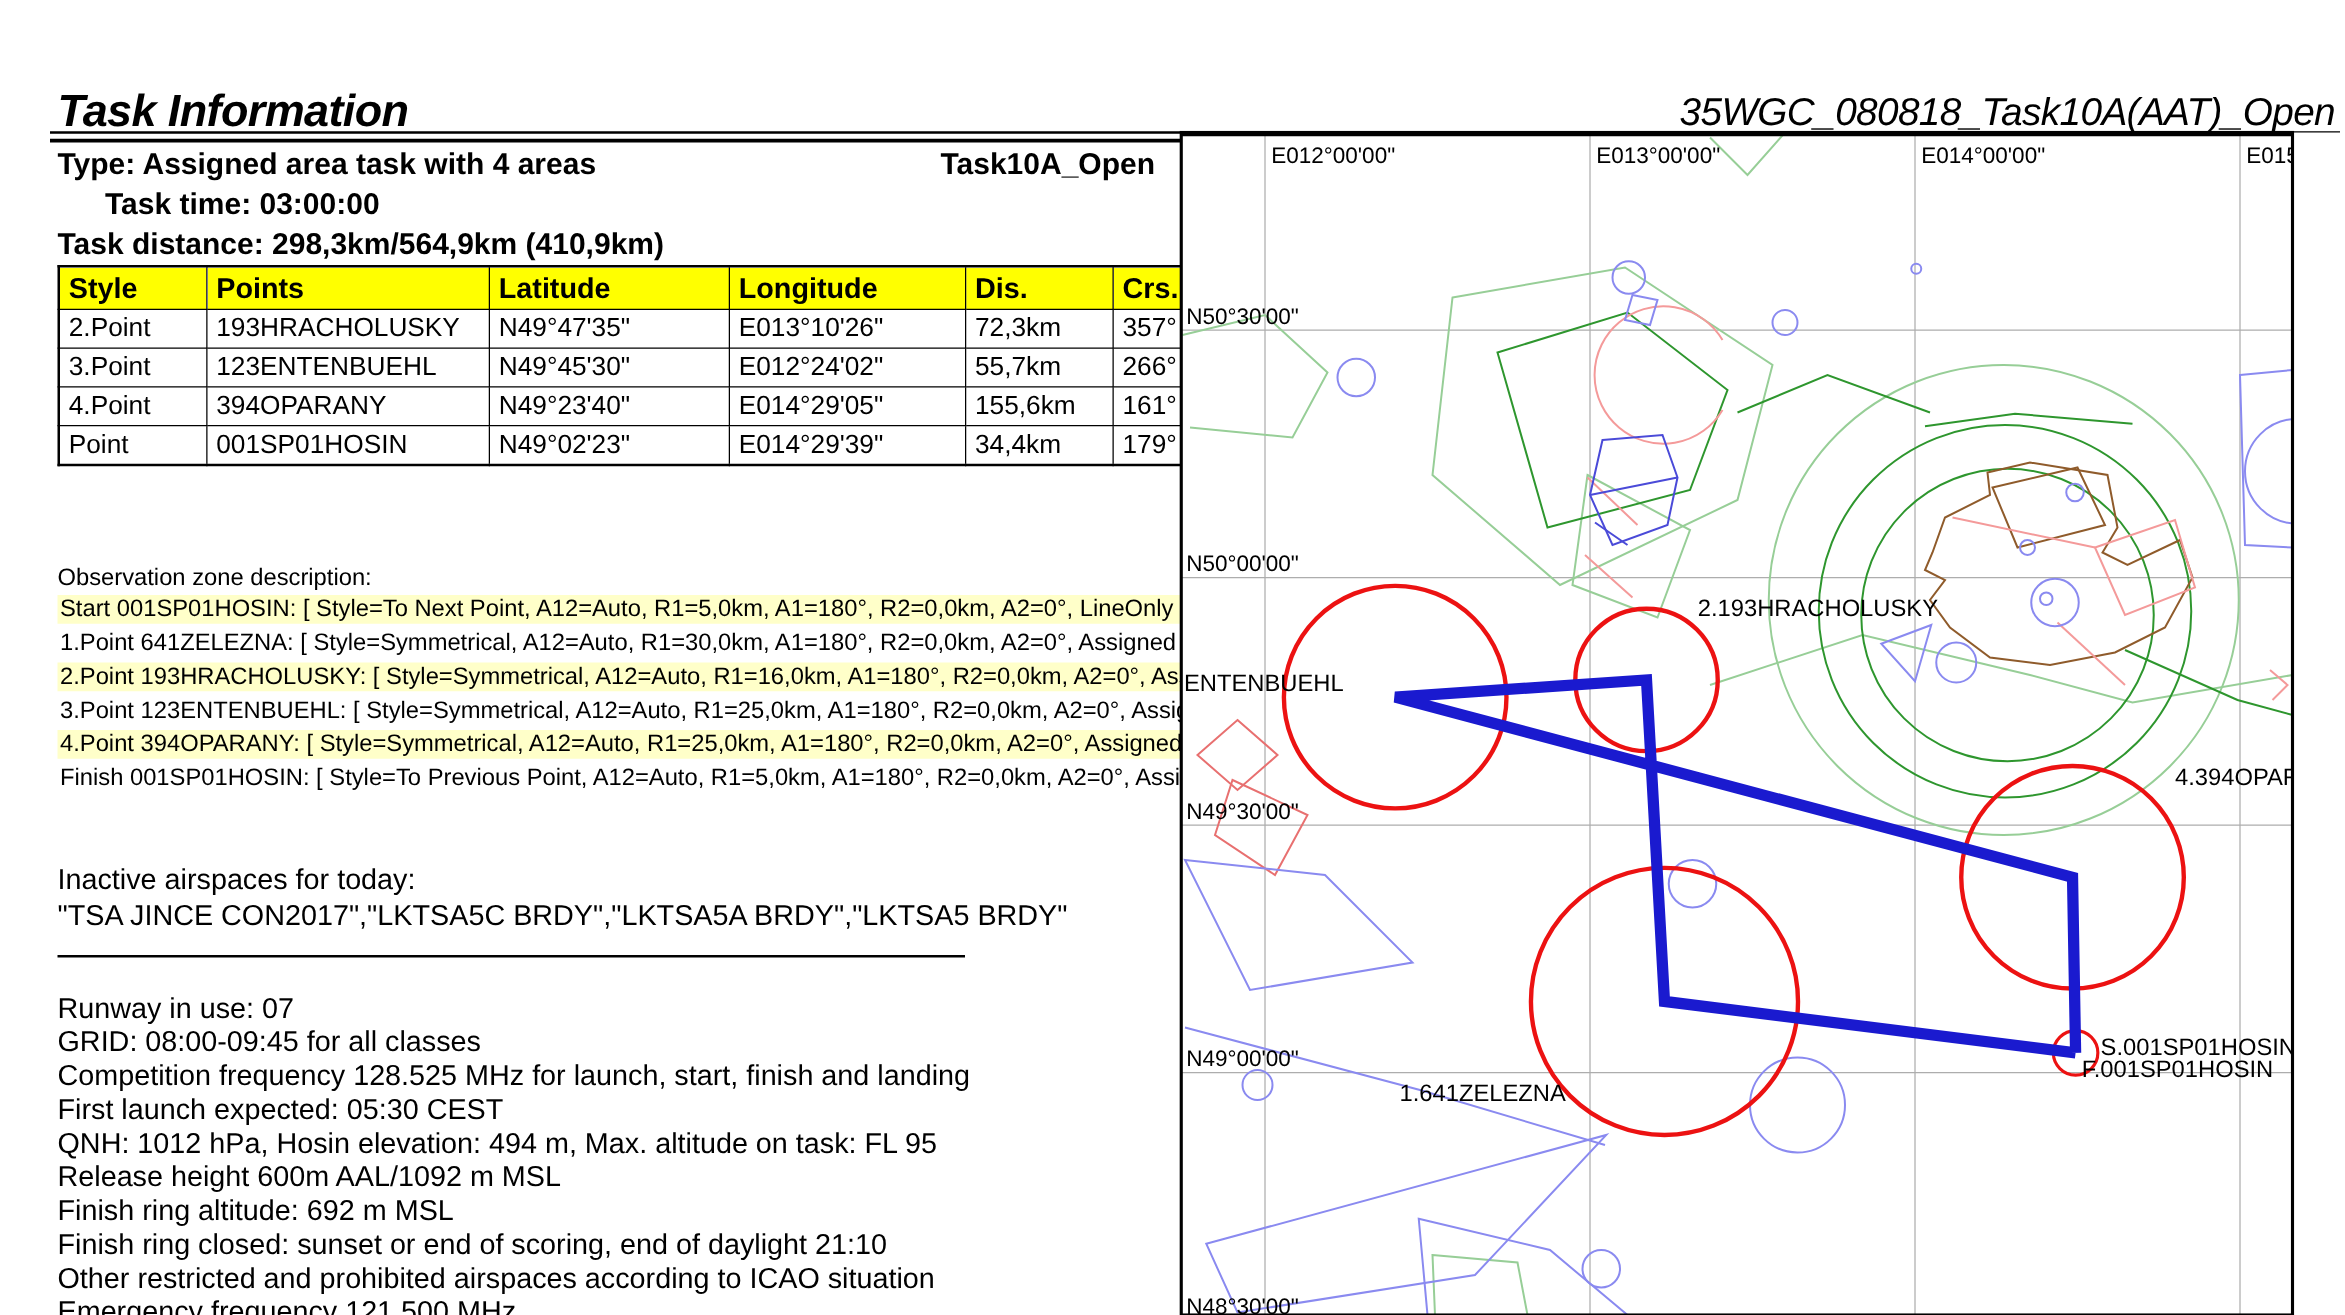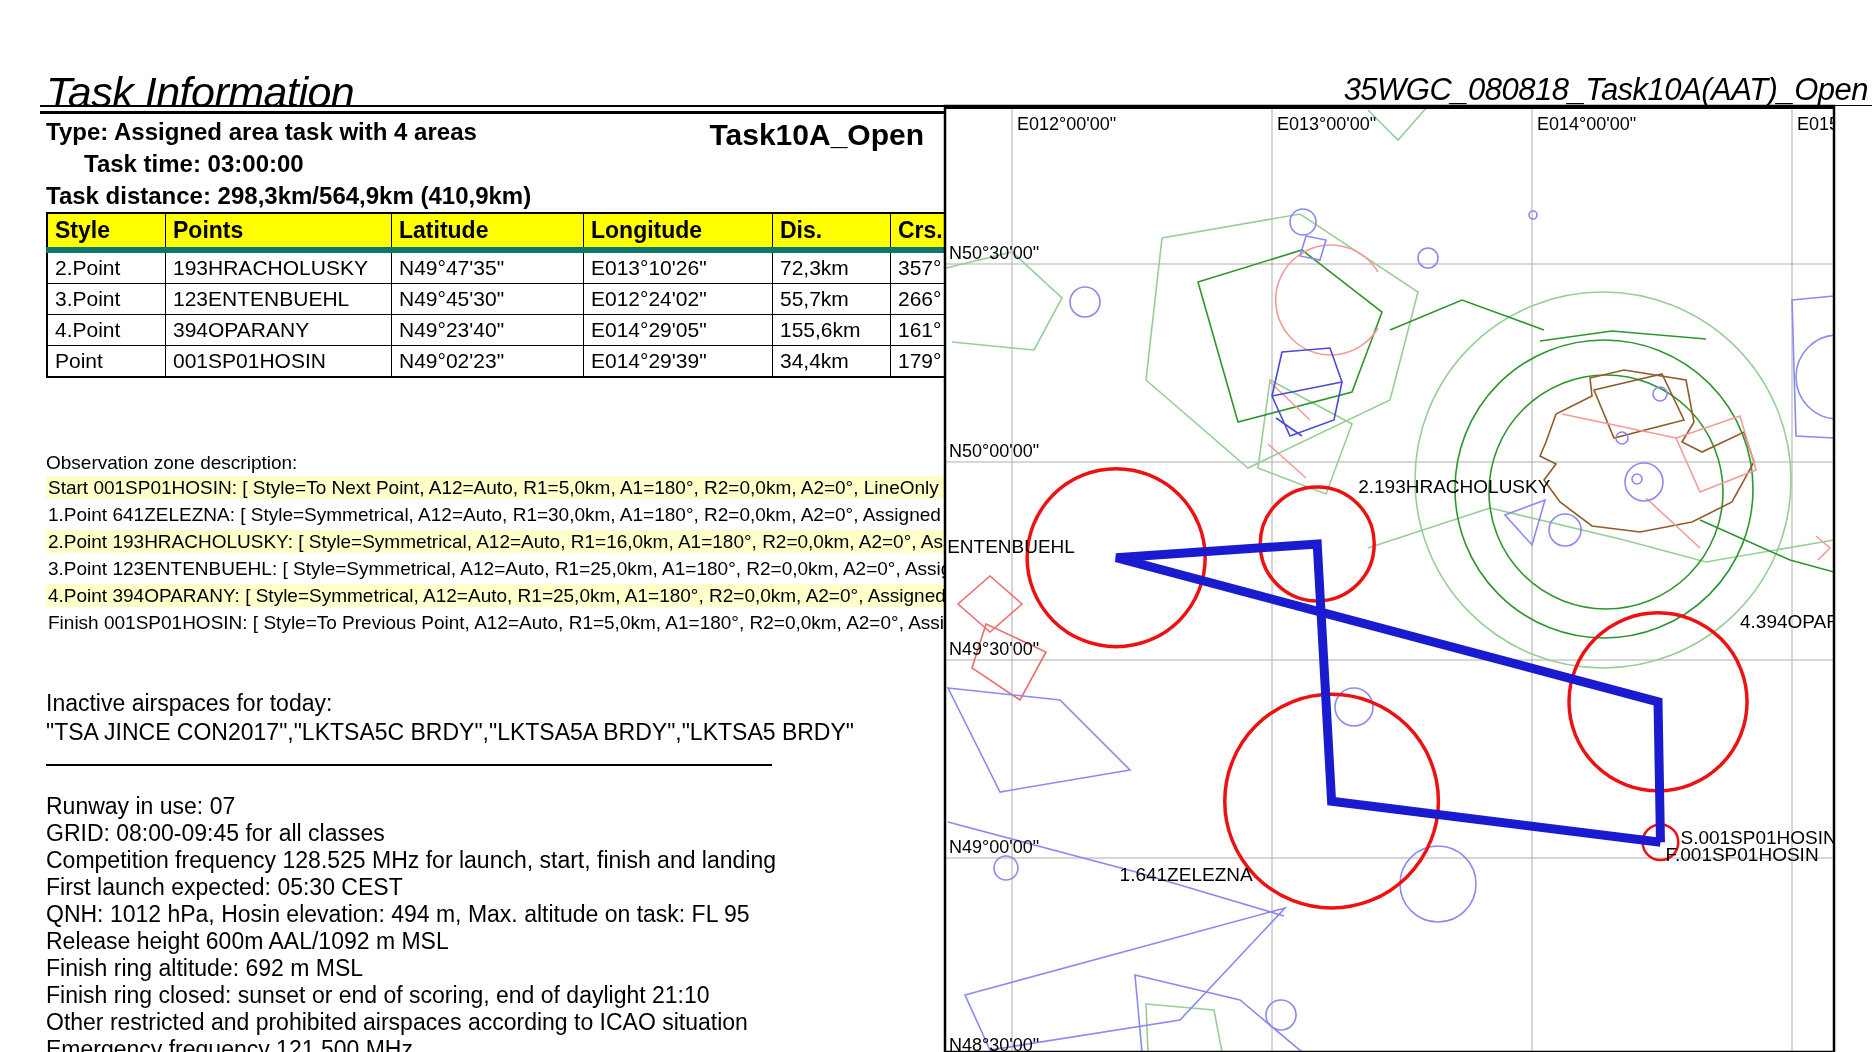--- a/index.html
+++ b/index.html
@@ -1,36 +1,36 @@
 <!DOCTYPE html>
 <html><head>
 <meta charset="utf-8">
 <style>
   html,body{margin:0;padding:0;background:#fff}
   body{width:1876px;height:1052px;position:relative;overflow:hidden;
        font-family:"Liberation Sans",sans-serif;color:#000;}
   .abs{position:absolute;}
 
-  #page-title{left:46px;top:68px;font-size:43px;font-weight:normal;font-style:italic;letter-spacing:-0.5px;}
+  #page-title{left:46px;top:68px;font-size:36px;font-weight:bold;font-style:italic;letter-spacing:-0.5px;}
   #doc-title{right:8px;top:72px;font-size:31px;font-style:italic;letter-spacing:-0.5px;}
   #rule-thin{left:40px;top:105px;width:1832px;height:2px;background:#000;}
   #rule-thick{left:40px;top:111px;width:1832px;height:3px;background:#000;}
 
   #task-type{left:46px;top:118px;font-size:24px;font-weight:bold;}
-  #task-name{left:46px;top:118px;width:878px;text-align:right;font-size:30px;font-weight:bold;}
+  #task-name{left:46px;top:118px;width:878px;text-align:right;font-size:24px;font-weight:bold;}
   #task-time{left:46px;top:150px;font-size:24px;font-weight:bold;margin-left:38px;}
   #task-distance{left:46px;top:182px;font-size:24px;font-weight:bold;}
 
   #waypoint-table{left:46px;top:212px;border-collapse:collapse;table-layout:fixed;}
   #waypoint-table th,#waypoint-table td{border:1px solid #000;padding:0 0 0 7px;text-align:left;
        white-space:nowrap;overflow:hidden;}
   #waypoint-table th{background:#FFFF00;font-size:23px;font-weight:bold;height:33px;}
   #waypoint-table td{font-size:21px;height:30px;}
   #waypoint-table{border:2px solid #000;}
-  #waypoint-table thead tr{border-bottom:6px solid #0f766e;}
+  #waypoint-table thead tr{border-bottom:1px solid #0f766e;}
   .col0{width:110px}.col1{width:218px}.col2{width:184px}.col3{width:181px}.col4{width:110px}.col5{width:75px}
 
   #obs-heading{left:46px;top:452px;font-size:19px;}
   #oz-lines{left:46px;top:474px;font-size:19px;line-height:27px;white-space:nowrap;width:1200px;}
   .oz-line span{padding:1px 2px;}
   .oz-hl span{background:#FFFFC9;}
 
   #inactive-heading{left:46px;top:690px;font-size:23px;}
   #inactive-value{left:46px;top:719px;font-size:23px;}
   #mid-rule{left:46px;top:764px;width:726px;height:2px;background:#000;}

